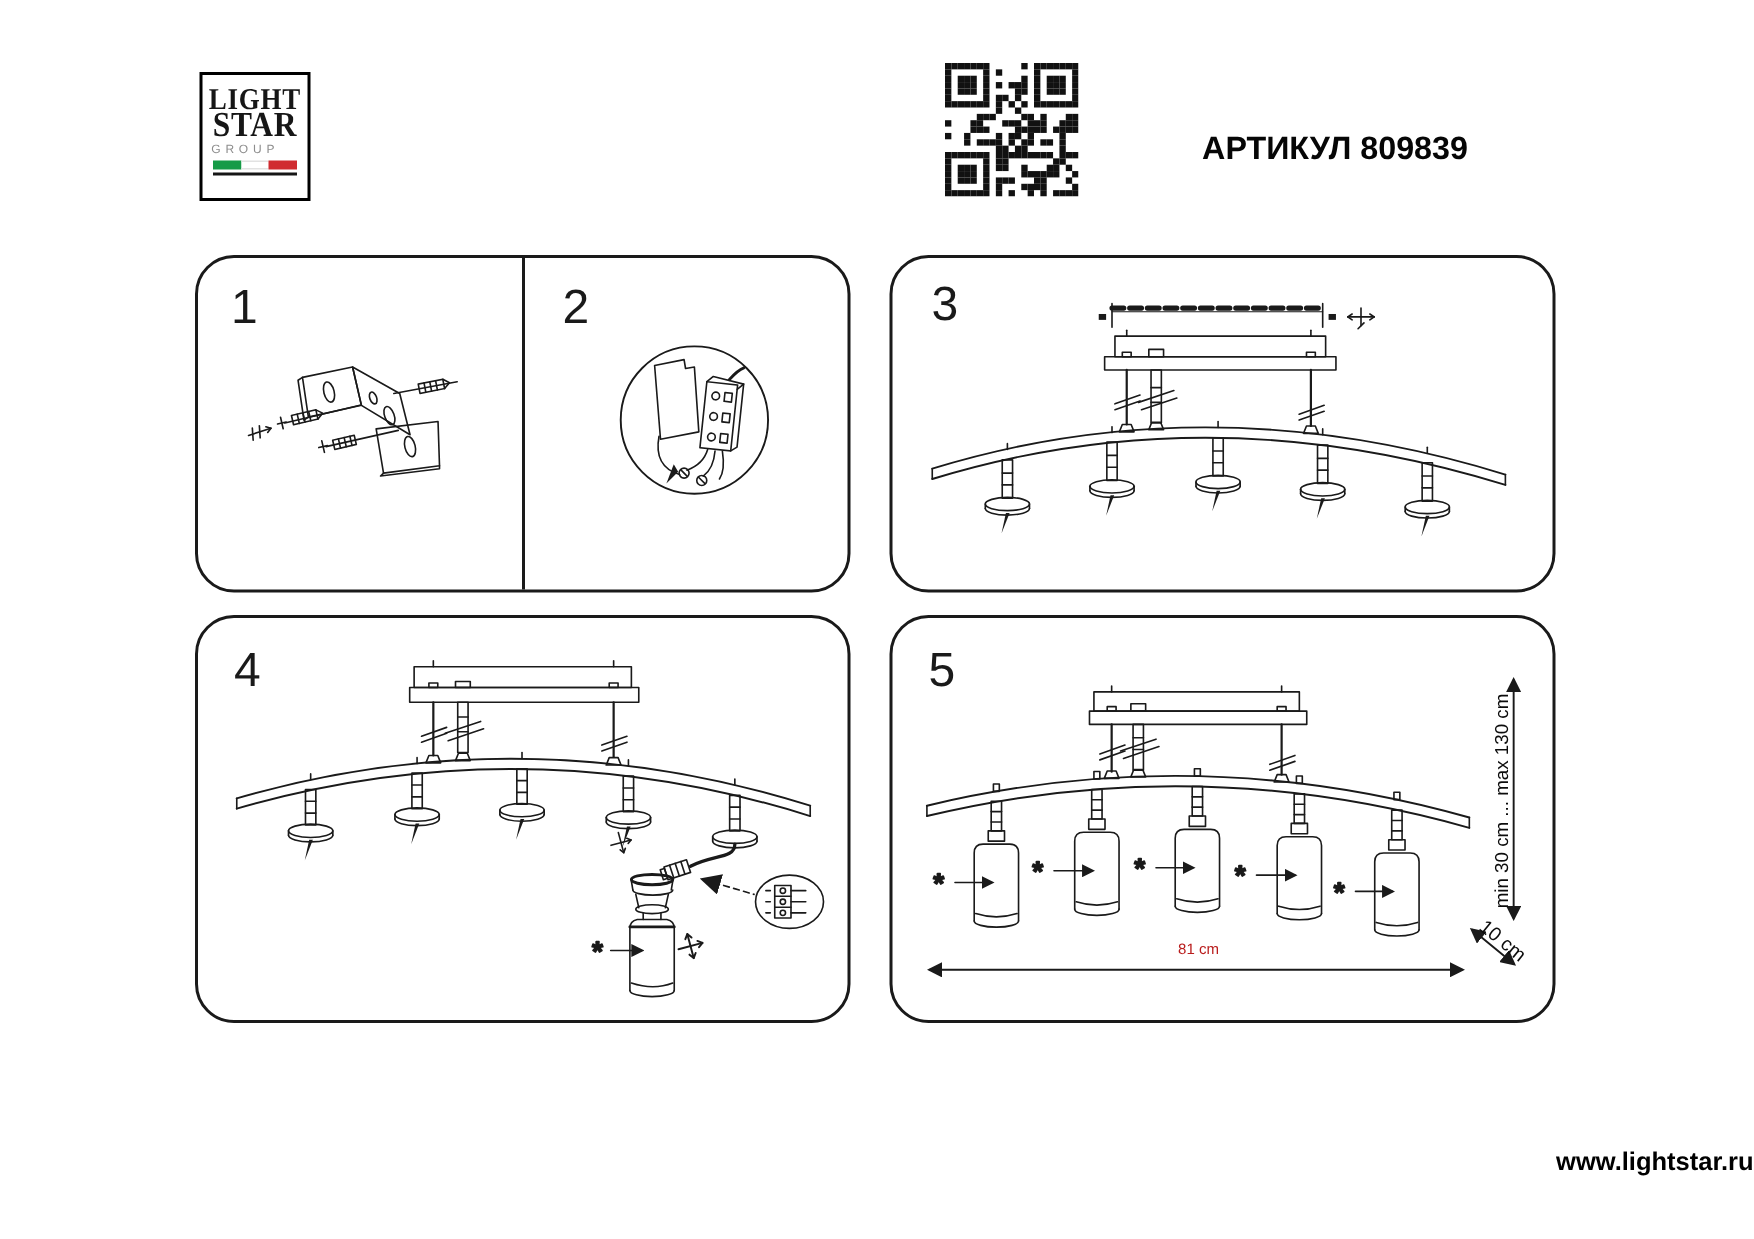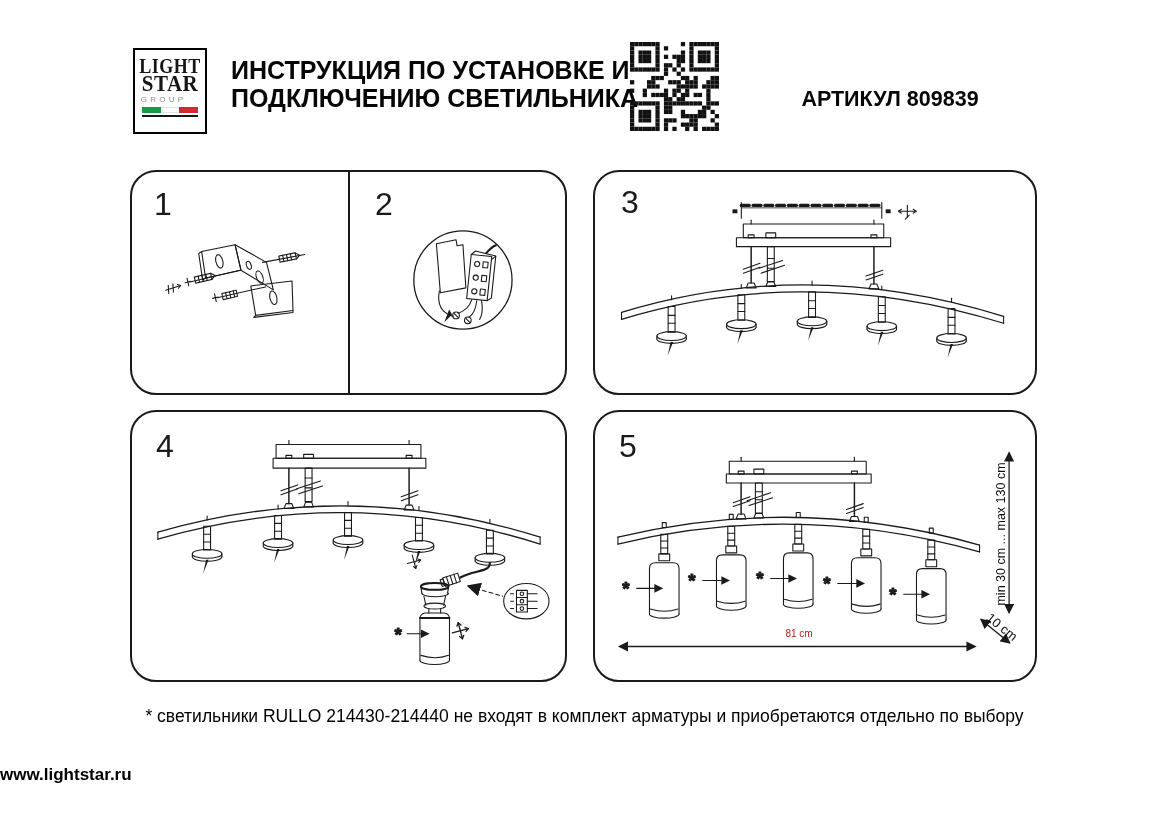--- a/index.html
+++ b/index.html
@@ -40,21 +40,21 @@
   #n1{left:22px;top:16px;} #n2{left:243px;top:16px;} #n3{left:26px;top:14px;}
   #n4{left:24px;top:18px;} #n5{left:24px;top:18px;}
 
   .dim-w{position:absolute;left:168px;top:216px;width:72px;text-align:center;font-size:10px;color:#b91c1c;}
   .dim-h{position:absolute;left:406px;top:122px;transform:translate(-50%,-50%) rotate(-90deg);
          font-size:12.5px;white-space:nowrap;color:#0c0c0c;}
   .dim-d{position:absolute;left:407px;top:215px;transform:translate(-50%,-50%) rotate(39deg);
          font-size:13px;white-space:nowrap;color:#0c0c0c;}
 
   .footnote{position:absolute;left:0;width:100%;top:706px;text-align:center;font-size:17.5px;color:#000;}
-  .website{position:absolute;left:0;width:100%;top:765px;text-align:left;font-size:17px;font-weight:700;color:#000;}
+  .website{position:absolute;left:0;width:100%;top:765px;text-align:right;font-size:17px;font-weight:700;color:#000;}
 
   .ill text{font-family:"Liberation Sans",sans-serif;}
   text.ast{font-weight:700;font-size:19px;fill:#1a1a1a;}
 </style>
 </head>
 <body>
 
 <div class="page">
 
   <div class="logo">
@@ -62,24 +62,20 @@
     <div class="logo-w2">STAR</div>
     <div class="logo-group">GROUP</div>
     <div class="logo-flag">
       <span class="fg"></span>
         <span class="fw"></span>
         <span class="fr"></span>
     </div>
     <div class="logo-rule"></div>
   </div>
 
-  <div class="title">
-    <div>ИНСТРУКЦИЯ ПО УСТАНОВКЕ И</div>
-    <div>ПОДКЛЮЧЕНИЮ СВЕТИЛЬНИКА</div>
-  </div>
 
   <svg id="qr" class="qr" viewBox="0 0 88.2 88.2">
       <g fill="#111">
         <rect x="0.0" y="0.0" width="4.2" height="4.2"></rect>
         <rect x="4.2" y="0.0" width="4.2" height="4.2"></rect>
         <rect x="8.4" y="0.0" width="4.2" height="4.2"></rect>
         <rect x="12.6" y="0.0" width="4.2" height="4.2"></rect>
         <rect x="16.8" y="0.0" width="4.2" height="4.2"></rect>
         <rect x="21.0" y="0.0" width="4.2" height="4.2"></rect>
         <rect x="25.2" y="0.0" width="4.2" height="4.2"></rect>
@@ -780,15 +776,14 @@
           <line x1="419" y1="42" x2="419" y2="203" marker-start="url(#ah5)" marker-end="url(#ah5)" stroke-width="1.3"></line>
           <line x1="391" y1="211" x2="419" y2="234" marker-start="url(#ah5)" marker-end="url(#ah5)" stroke-width="1.3"></line>
         </g>
       </g>
     </svg>
     <span class="dim-w">81 cm</span>
     <span class="dim-h">min 30 cm ... max 130 cm</span>
     <span class="dim-d">10 cm</span>
   </div>
 
-  <div class="footnote">* светильники RULLO 214430-214440 не входят в комплект арматуры и приобретаются отдельно по выбору</div>
   <div class="website">www.lightstar.ru</div>
 </div>
 
 </body></html>

